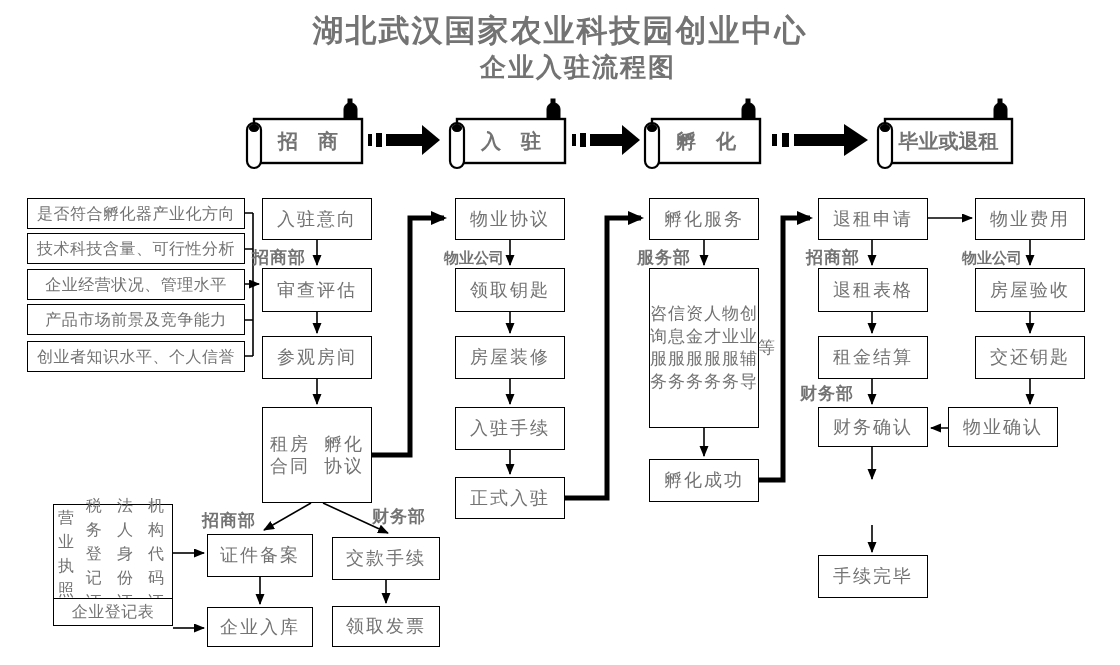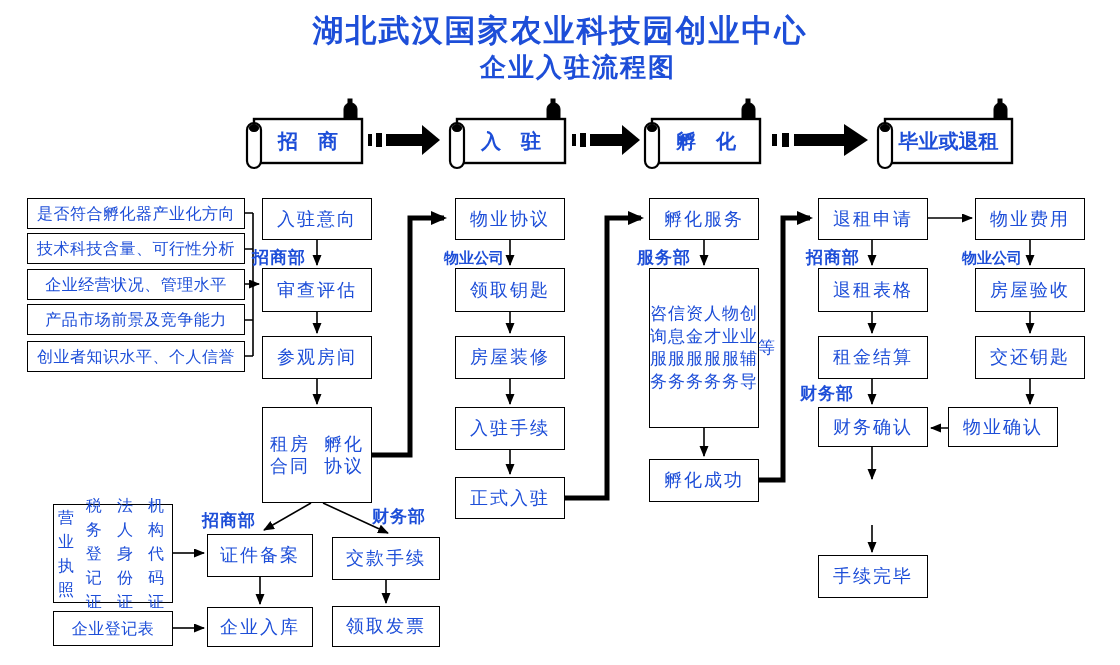--- a/index.html
+++ b/index.html
@@ -1,17 +1,17 @@
 <!DOCTYPE html>
 <html><head>
 <meta charset="utf-8">
 <style>
   html,body{margin:0;padding:0;background:#fff;}
   #canvas{position:relative;width:1120px;height:665px;background:#fff;overflow:hidden;
-          font-family:"Liberation Sans","DejaVu Sans",sans-serif;color:#1d4ed8;}
+          font-family:"Liberation Sans","DejaVu Sans",sans-serif;color:#737373;}
   #connectors{position:absolute;left:0;top:0;width:1120px;height:665px;}
   .thin{stroke:#000;stroke-width:1.6;fill:none;}
   .thick{stroke:#000;stroke-width:5;fill:none;}
   .node{position:absolute;box-sizing:border-box;border:1.6px solid #000;background:#fff;
         display:flex;align-items:center;justify-content:center;text-align:center;
         font-size:18px;letter-spacing:2px;line-height:1.25;}
   .node.crit{font-size:16px;letter-spacing:0.5px;}
   .node.multi{flex-direction:row;justify-content:space-evenly;}
   .node.docs{font-size:16px;letter-spacing:1px;line-height:24px;}
   .node.svc{font-size:17px;letter-spacing:1px;line-height:22.5px;}
@@ -142,21 +142,21 @@
     <div>租房合同</div>
     <div>孵化协议</div>
   </div>
 
   <div class="node multi docs" style="left:53px;top:504px;width:120px;height:99px">
     <div>营业执照</div>
     <div>税务登记证</div>
     <div>法人身份证</div>
     <div>机构代码证</div>
   </div>
-  <div class="node crit" style="left:53px;top:611px;width:120px;height:35px">企业登记表</div>
+  <div class="node crit" style="left:53px;top:598px;width:120px;height:28px">企业登记表</div>
   <div class="dept" style="left:202px;top:509px">招商部</div>
   <div class="dept" style="left:372px;top:505px">财务部</div>
   <div class="node" style="left:207px;top:534px;width:106px;height:43px">证件备案</div>
   <div class="node" style="left:207px;top:607px;width:106px;height:40px">企业入库</div>
   <div class="node" style="left:332px;top:537px;width:108px;height:43px">交款手续</div>
   <div class="node" style="left:332px;top:606px;width:108px;height:41px">领取发票</div>
 
   <div class="node" style="left:455px;top:198px;width:110px;height:42px">物业协议</div>
   <div class="dept sm" style="left:444px;top:249px">物业公司</div>
   <div class="node" style="left:455px;top:268px;width:110px;height:44px">领取钥匙</div>

